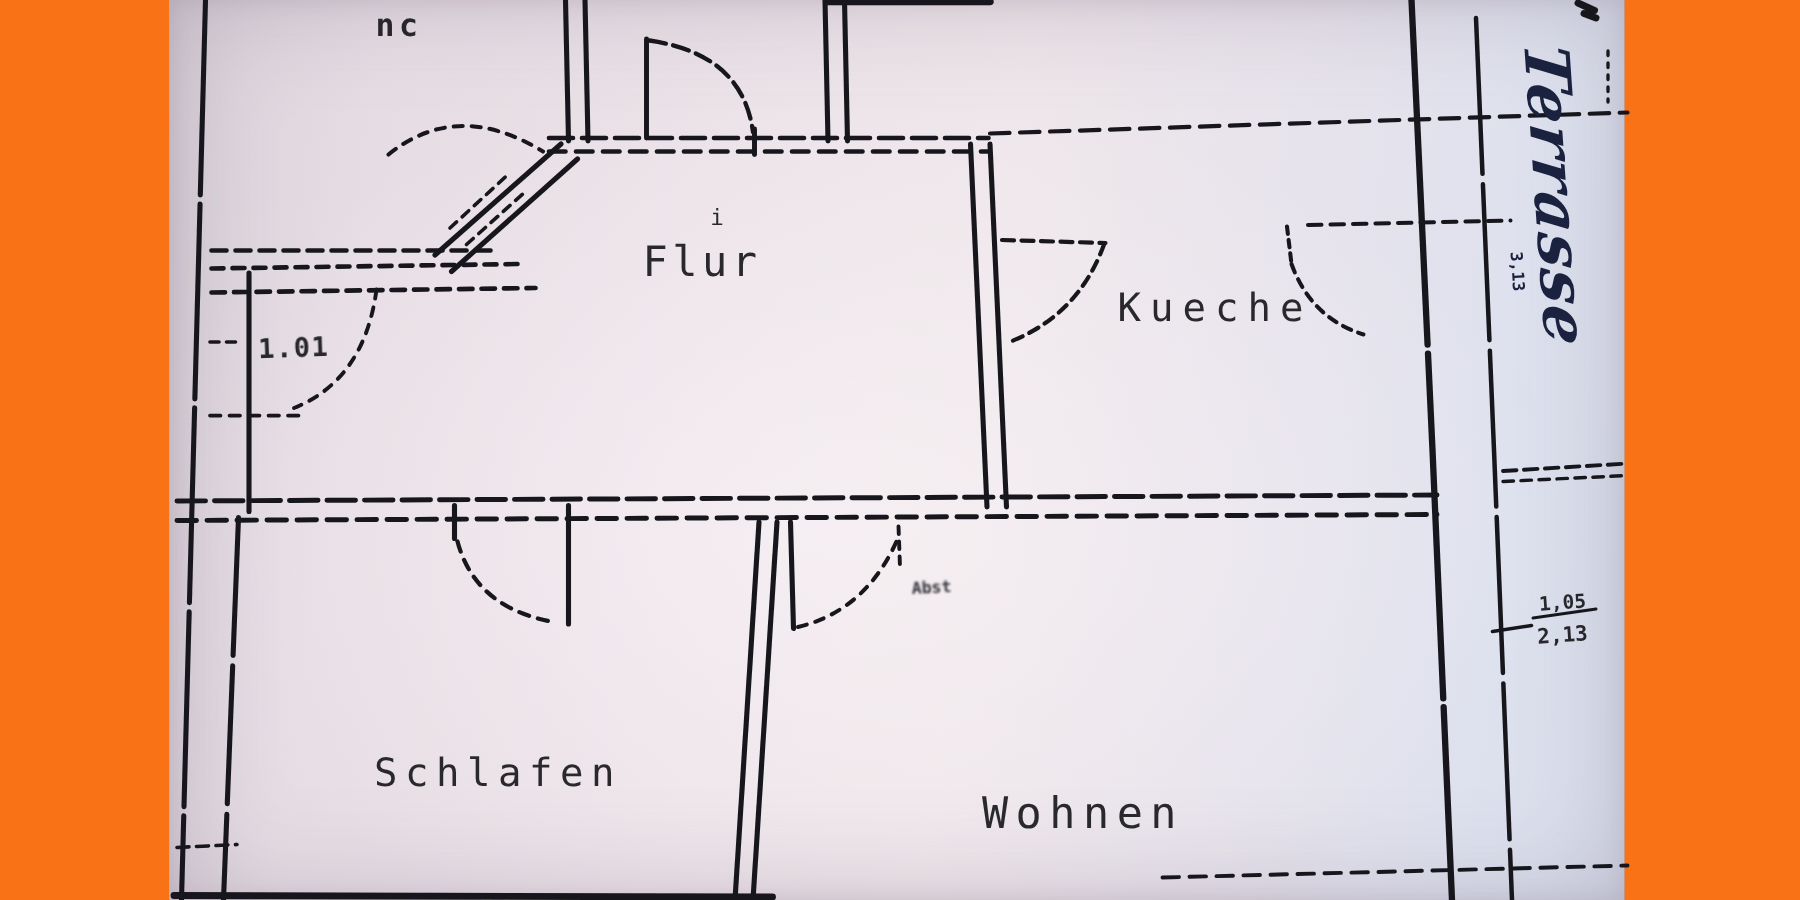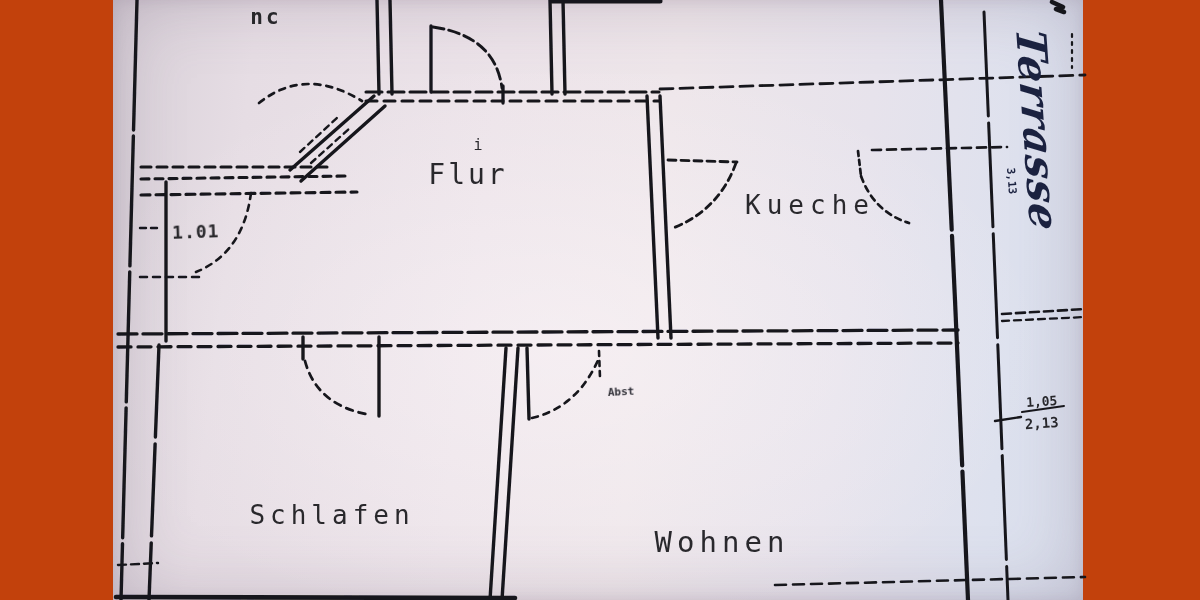--- a/index.html
+++ b/index.html
@@ -1,21 +1,21 @@
 <!DOCTYPE html>
 <html><head>
 <meta charset="utf-8">
 <style>
   html,body{margin:0;padding:0;}
   body{
     width:1200px;height:600px;overflow:hidden;
     background:#ffffff;
     font-family:"DejaVu Sans","Liberation Sans",sans-serif;
   }
-  .stage{position:relative;width:1200px;height:600px;background:#c2410c;}
+  .stage{position:relative;width:1200px;height:600px;background:#f97316;}
   .photo{
     position:absolute;left:113px;top:0;width:970px;height:600px;
     background:
       radial-gradient(ellipse 700px 420px at 46% 58%, rgba(255,250,252,.45), rgba(255,255,255,0) 70%),
       linear-gradient(97deg,#d8d0d8 0%,#e6dde4 14%,#ece3e9 38%,#eee6ea 55%,#e7e3ec 74%,#dde1ee 90%,#d9deec 100%);
     box-shadow: inset 0 0 70px rgba(110,95,120,.28), inset 0 0 14px rgba(120,105,125,.18);
   }
   svg{position:absolute;left:0;top:0;}
   text{font-family:"DejaVu Sans Mono","Liberation Mono",monospace;}
   .stencil{opacity:.92;}

